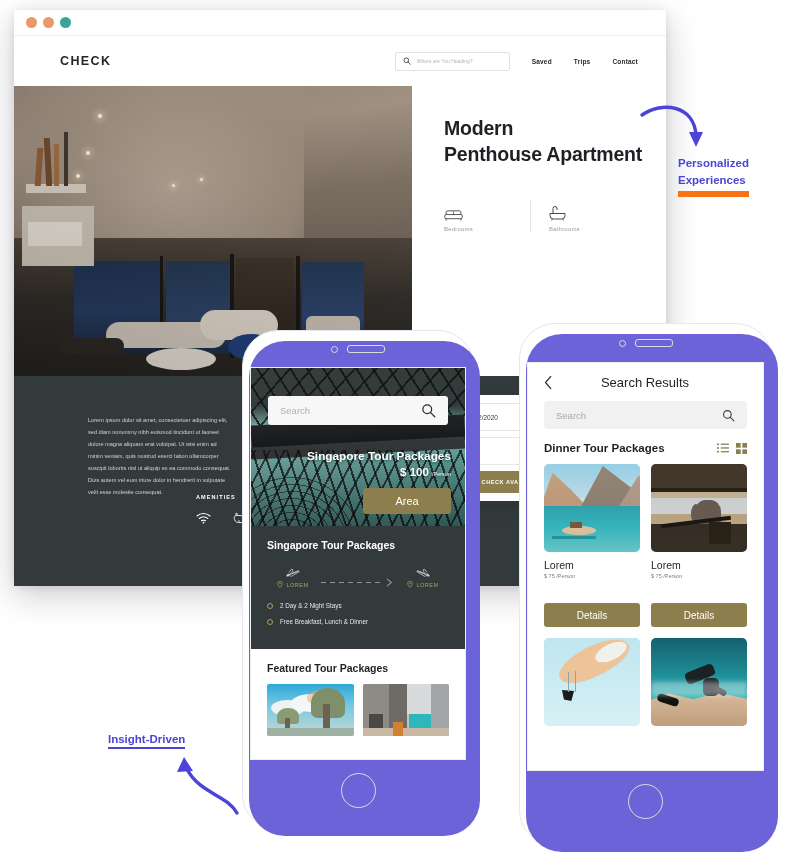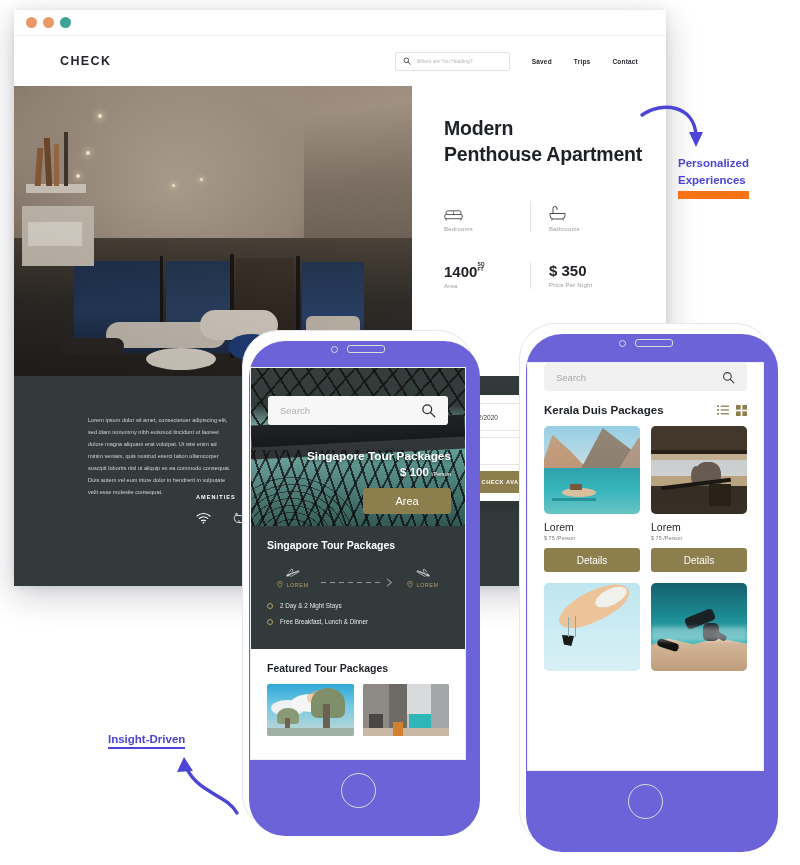--- a/index.html
+++ b/index.html
@@ -116,27 +116,27 @@
   #p2-search span{font-size:9.5px;color:#a9a9a9;}
   #p2-secrow{display:flex;align-items:center;padding:13px 16px 10px 16px;}
   #p2-sec{font-size:11.5px;font-weight:bold;color:#1d2024;}
   #p2-views{margin-left:auto;display:flex;gap:7px;align-items:center;}
   #p2-grid{padding:0 16px;display:grid;grid-template-columns:1fr 1fr;gap:11px;}
   .p2-card{}
   .p2-img{width:100%;height:88px;border-radius:5px;overflow:hidden;position:relative;background:#cfe6e6;}
   .p2-name{font-size:10.5px;color:#1d2024;margin:7px 0 2px 0;}
   .p2-price{font-size:5.5px;color:#7d7d7d;}
   .p2-price i{font-style:normal;}
-  .p2-btn{margin-top:7px;height:24px;background:#8d7e4e;border-radius:3px;display:flex;
+  .p2-btn{margin-top:24px;height:24px;background:#8d7e4e;border-radius:3px;display:flex;
     align-items:center;justify-content:center;color:#fff;font-size:10px;}
 
   
   .anno{position:absolute;color:#4b44d6;font-weight:bold;}
   #anno-1{left:678px;top:155px;font-size:11.5px;line-height:1.45;
-    border-bottom:8px solid #f97316;padding-bottom:3px;}
+    border-bottom:6px solid #f97316;padding-bottom:3px;}
   #anno-2{left:108px;top:733px;font-size:11.5px;border-bottom:2px solid #4b44d6;padding-bottom:2px;}
   svg.arrow{position:absolute;overflow:visible;}
 </style>
 </head>
 <body>
 
 <div id="browser-window">
 
   <div id="browser-titlebar">
     <span class="dot" style="background:#ea9a68"></span>
@@ -233,30 +233,20 @@
               <path d="M8 17V7a4 4 0 018 0" fill="none" stroke="#4a4a4a" stroke-width="2"></path>
               <circle cx="16" cy="8" r="1.6" fill="#4a4a4a"></circle>
               <line x1="7" y1="28" x2="5" y2="31" stroke="#4a4a4a" stroke-width="1.8"></line>
               <line x1="27" y1="28" x2="29" y2="31" stroke="#4a4a4a" stroke-width="1.8"></line>
             </svg>
           </div>
           <div class="spec-lbl">Bathrooms</div>
         </div>
       </div>
 
-      <div class="spec-row" id="spec-row2">
-        <div class="spec">
-          <div class="spec-val"><span>1400</span><sup><i>SQ</i><i>FT</i></sup></div>
-          <div class="spec-lbl">Area</div>
-        </div>
-        <div class="spec b">
-          <div class="spec-val">$ 350</div>
-          <div class="spec-lbl">Price Per Night</div>
-        </div>
-      </div>
     </div>
   </div>
 
   <div id="about">
     <div id="about-p">Lorem ipsum dolor sit amet, consectetuer adipiscing elit, sed diam nonummy nibh euismod tincidunt ut laoreet dolore magna aliquam erat volutpat. Ut wisi enim ad minim veniam, quis nostrud exerci tation ullamcorper suscipit lobortis nisl ut aliquip ex ea commodo consequat. Duis autem vel eum iriure dolor in hendrerit in vulputate velit esse molestie consequat.</div>
     <div id="amenities">
       <div id="amen-h">AMENITIES</div>
       <div id="amen-icons">
         <svg width="15" height="12" viewBox="0 0 30 24">
           <path d="M2 8a20 20 0 0126 0" fill="none" stroke="#fff" stroke-width="2.1" stroke-linecap="round"></path>
@@ -285,31 +275,37 @@
   <div id="bk-btn">CHECK AVAILABILITY</div>
 </div>
 
 <div class="phone" id="phone2">
   <div class="ph-top">
     <span class="ph-cam"></span>
     <span class="ph-spk"></span>
   </div>
   <div class="ph-screen">
 
+    <div id="p2-head">
+      <svg width="9" height="15" viewBox="0 0 12 20">
+        <polyline points="9,2 2,10 9,18" fill="none" stroke="#3a3a3a" stroke-width="1.6" stroke-linecap="round" stroke-linejoin="round"></polyline>
+      </svg>
+      <div id="p2-title">Search Results</div>
+    </div>
 
     <div id="p2-search">
       <span>Search</span>
       <svg width="13" height="13" viewBox="0 0 24 24" style="margin-left:auto">
         <circle cx="10" cy="10" r="7" fill="none" stroke="#3a3a3a" stroke-width="2"></circle>
         <line x1="15" y1="15" x2="22" y2="22" stroke="#3a3a3a" stroke-width="2" stroke-linecap="round"></line>
       </svg>
     </div>
 
     <div id="p2-secrow">
-      <div id="p2-sec">Kerala Duis Packages</div>
+      <div id="p2-sec">Dinner Tour Packages</div>
       <div id="p2-views">
         <svg width="12" height="10" viewBox="0 0 16 13">
           <circle cx="1.4" cy="1.4" r="1.4" fill="#8d7e4e"></circle>
             <rect x="5" y="0.6" width="11" height="1.7" fill="#8d7e4e"></rect>
           <circle cx="1.4" cy="6.4" r="1.4" fill="#8d7e4e"></circle>
             <rect x="5" y="5.6" width="11" height="1.7" fill="#8d7e4e"></rect>
           <circle cx="1.4" cy="11.4" r="1.4" fill="#8d7e4e"></circle>
             <rect x="5" y="10.6" width="11" height="1.7" fill="#8d7e4e"></rect>
         </svg>
         <svg width="11" height="11" viewBox="0 0 13 13">

